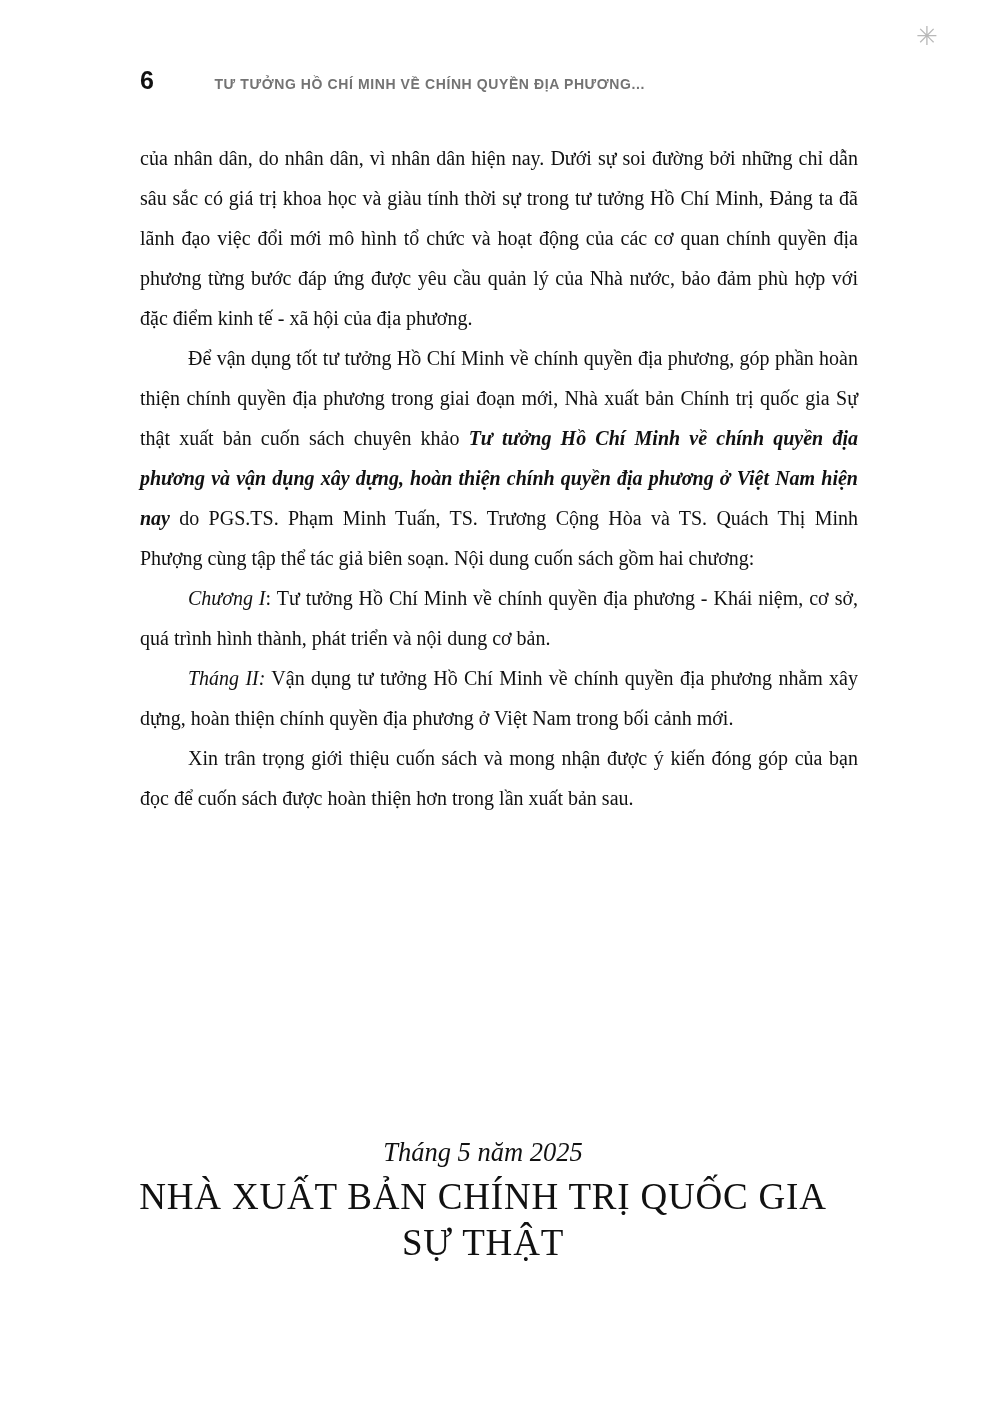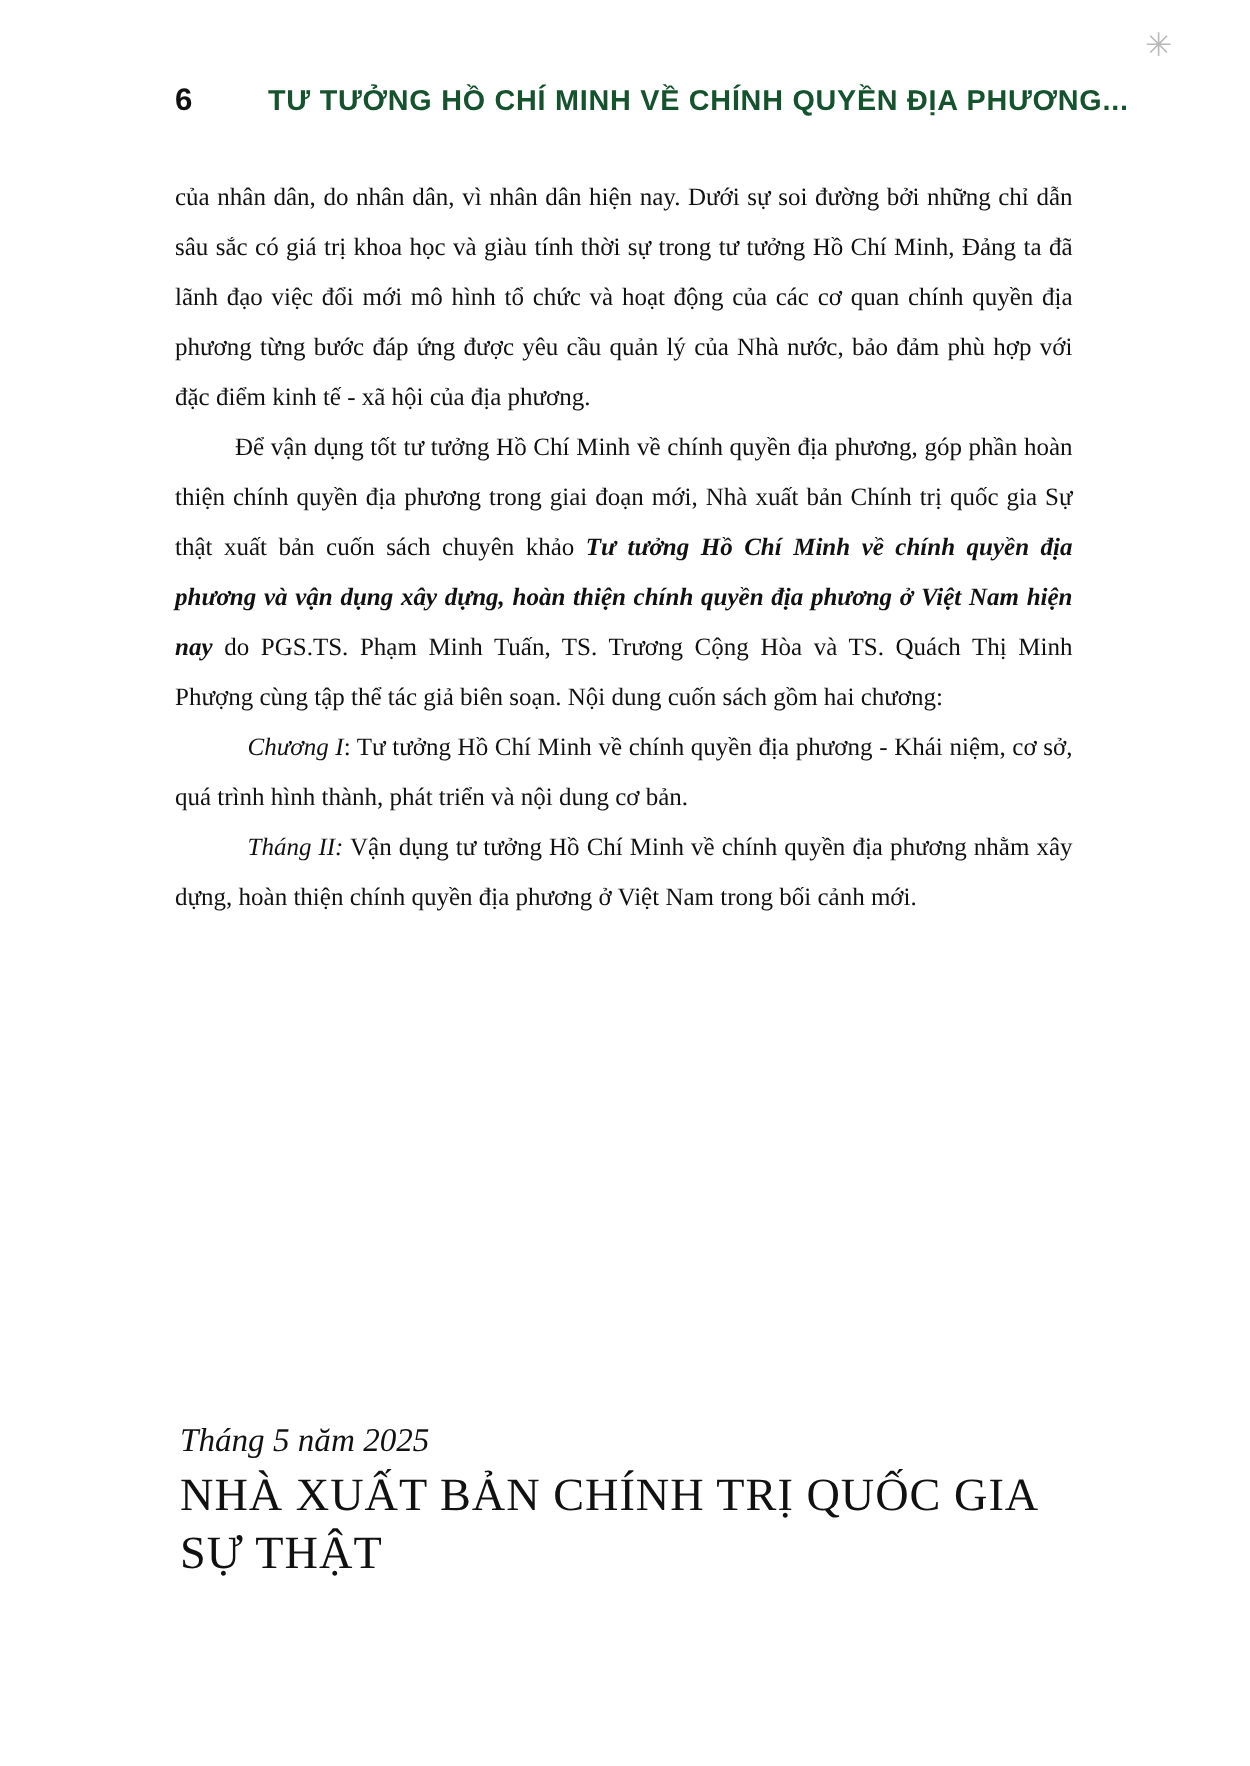--- a/index.html
+++ b/index.html
@@ -42,24 +42,24 @@
     gap: 60px;
     font-family: "Liberation Sans", sans-serif;
   }
   .folio {
     font-size: 25px;
     font-weight: 700;
     color: #111;
     letter-spacing: 0.5px;
   }
   .head-title {
-    font-size: 23px;
+    font-size: 14px;
     font-weight: 700;
     letter-spacing: 0.6px;
-    color: #14532d;
+    color: #737373;
     white-space: nowrap;
   }
   .body-text {
     position: absolute;
     top: 138px;
     left: 140px;
     width: 718px;
     font-size: 20px;
     line-height: 40px;
     text-align: justify;
@@ -72,28 +72,27 @@
   }
   .body-text p.noindent {
     text-indent: 0;
   }
   .bold-italic {
     font-weight: 700;
     font-style: italic;
   }
   .italic {
     font-style: italic;
-    margin-left: 10px;
   }
   .closing {
     position: absolute;
-    left: 144px;
+    left: 124px;
     width: 718px;
     top: 1130px;
-    text-align: left;
+    text-align: center;
   }
   .closing .date {
     font-style: italic;
     font-size: 26.5px;
     line-height: 44px;
   }
   .closing .publisher {
     font-family: "Liberation Serif", serif;
     font-size: 37px;
     line-height: 46px;
@@ -115,20 +114,21 @@
   <div class="body-text">
 
     <p class="noindent">của nhân dân, do nhân dân, vì nhân dân hiện nay. Dưới sự soi đường bởi những chỉ dẫn sâu sắc có giá trị khoa học và giàu tính thời sự trong tư tưởng Hồ Chí Minh, Đảng ta đã lãnh đạo việc đổi mới mô hình tổ chức và hoạt động của các cơ quan chính quyền địa phương từng bước đáp ứng được yêu cầu quản lý của Nhà nước, bảo đảm phù hợp với đặc điểm kinh tế - xã hội của địa phương.</p>
 
     <p><span>Để vận dụng tốt tư tưởng Hồ Chí Minh về chính quyền địa phương, góp phần hoàn thiện chính quyền địa phương trong giai đoạn mới, Nhà xuất bản Chính trị quốc gia Sự thật xuất bản cuốn sách chuyên khảo </span><span class="bold-italic">Tư tưởng Hồ Chí Minh về chính quyền địa phương và vận dụng xây dựng, hoàn thiện chính quyền địa phương ở Việt Nam hiện nay</span><span> do PGS.TS. Phạm Minh Tuấn, TS. Trương Cộng Hòa và TS. Quách Thị Minh Phượng cùng tập thể tác giả biên soạn. Nội dung cuốn sách gồm hai chương:</span></p>
 
     <p><span class="italic">Chương I</span><span>: Tư tưởng Hồ Chí Minh về chính quyền địa phương - Khái niệm, cơ sở, quá trình hình thành, phát triển và nội dung cơ bản.</span></p>
 
     <p><span class="italic">Tháng II:</span><span> Vận dụng tư tưởng Hồ Chí Minh về chính quyền địa phương nhằm xây dựng, hoàn thiện chính quyền địa phương ở Việt Nam trong bối cảnh mới.</span></p>
 
+    <p>Xin trân trọng giới thiệu cuốn sách và mong nhận được ý kiến đóng góp của bạn đọc để cuốn sách được hoàn thiện hơn trong lần xuất bản sau.</p>
 
   </div>
 
   <div class="closing">
     <div class="date">Tháng 5 năm 2025</div>
     <div class="publisher">NHÀ XUẤT BẢN CHÍNH TRỊ QUỐC GIA SỰ THẬT</div>
   </div>
 
 </div>
 

